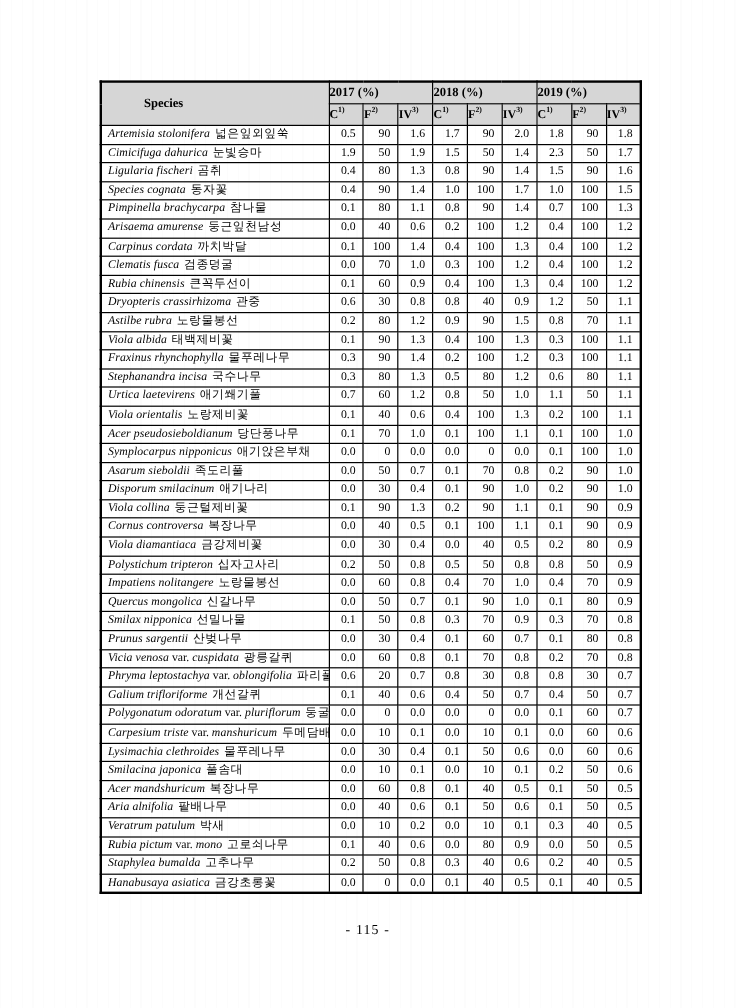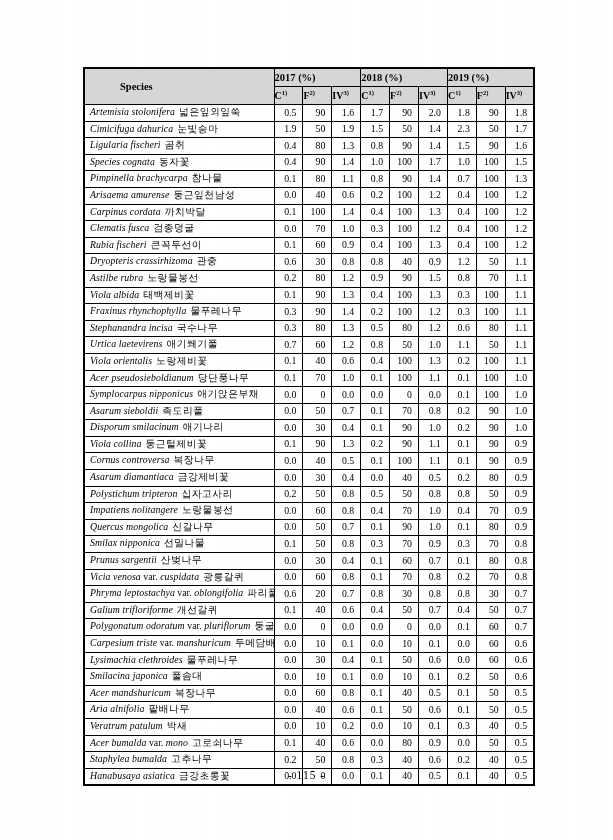--- a/index.html
+++ b/index.html
@@ -64,21 +64,20 @@
     text-align: right;
     padding-right: 6px;
     font-family: "Liberation Serif", "DejaVu Serif", serif;
   }
   .species-cell i { letter-spacing: 0.1px; }
   .species-cell .var { font-style: normal; }
   .species-cell .korean {
     font-style: normal;
     margin-left: 4px;
     letter-spacing: 0.5px;
-    font-family: Liberation Mono, monospace;
   }
   .page-number {
     position: absolute;
     top: 769px;
     left: 0;
     width: 613px;
     text-align: center;
     font-size: 11.5px;
     letter-spacing: 1px;
   }
@@ -210,21 +209,21 @@
           <td class="value-cell">70</td>
           <td class="value-cell">1.0</td>
           <td class="value-cell">0.3</td>
           <td class="value-cell">100</td>
           <td class="value-cell">1.2</td>
           <td class="value-cell">0.4</td>
           <td class="value-cell">100</td>
           <td class="value-cell">1.2</td>
         </tr>
         <tr>
-          <td class="species-cell"><i>Rubia fischeri</i><span class="korean">큰꼭두선이</span></td>
+          <td class="species-cell"><i>Rubia chinensis</i><span class="korean">큰꼭두선이</span></td>
           <td class="value-cell">0.1</td>
           <td class="value-cell">60</td>
           <td class="value-cell">0.9</td>
           <td class="value-cell">0.4</td>
           <td class="value-cell">100</td>
           <td class="value-cell">1.3</td>
           <td class="value-cell">0.4</td>
           <td class="value-cell">100</td>
           <td class="value-cell">1.2</td>
         </tr>
@@ -378,21 +377,21 @@
           <td class="value-cell">40</td>
           <td class="value-cell">0.5</td>
           <td class="value-cell">0.1</td>
           <td class="value-cell">100</td>
           <td class="value-cell">1.1</td>
           <td class="value-cell">0.1</td>
           <td class="value-cell">90</td>
           <td class="value-cell">0.9</td>
         </tr>
         <tr>
-          <td class="species-cell"><i>Asarum diamantiaca</i><span class="korean">금강제비꽃</span></td>
+          <td class="species-cell"><i>Viola diamantiaca</i><span class="korean">금강제비꽃</span></td>
           <td class="value-cell">0.0</td>
           <td class="value-cell">30</td>
           <td class="value-cell">0.4</td>
           <td class="value-cell">0.0</td>
           <td class="value-cell">40</td>
           <td class="value-cell">0.5</td>
           <td class="value-cell">0.2</td>
           <td class="value-cell">80</td>
           <td class="value-cell">0.9</td>
         </tr>
@@ -570,21 +569,21 @@
           <td class="value-cell">10</td>
           <td class="value-cell">0.2</td>
           <td class="value-cell">0.0</td>
           <td class="value-cell">10</td>
           <td class="value-cell">0.1</td>
           <td class="value-cell">0.3</td>
           <td class="value-cell">40</td>
           <td class="value-cell">0.5</td>
         </tr>
         <tr>
-          <td class="species-cell"><i>Acer bumalda</i><span class="var"> var. </span><i>mono</i><span class="korean">고로쇠나무</span></td>
+          <td class="species-cell"><i>Rubia pictum</i><span class="var"> var. </span><i>mono</i><span class="korean">고로쇠나무</span></td>
           <td class="value-cell">0.1</td>
           <td class="value-cell">40</td>
           <td class="value-cell">0.6</td>
           <td class="value-cell">0.0</td>
           <td class="value-cell">80</td>
           <td class="value-cell">0.9</td>
           <td class="value-cell">0.0</td>
           <td class="value-cell">50</td>
           <td class="value-cell">0.5</td>
         </tr>

